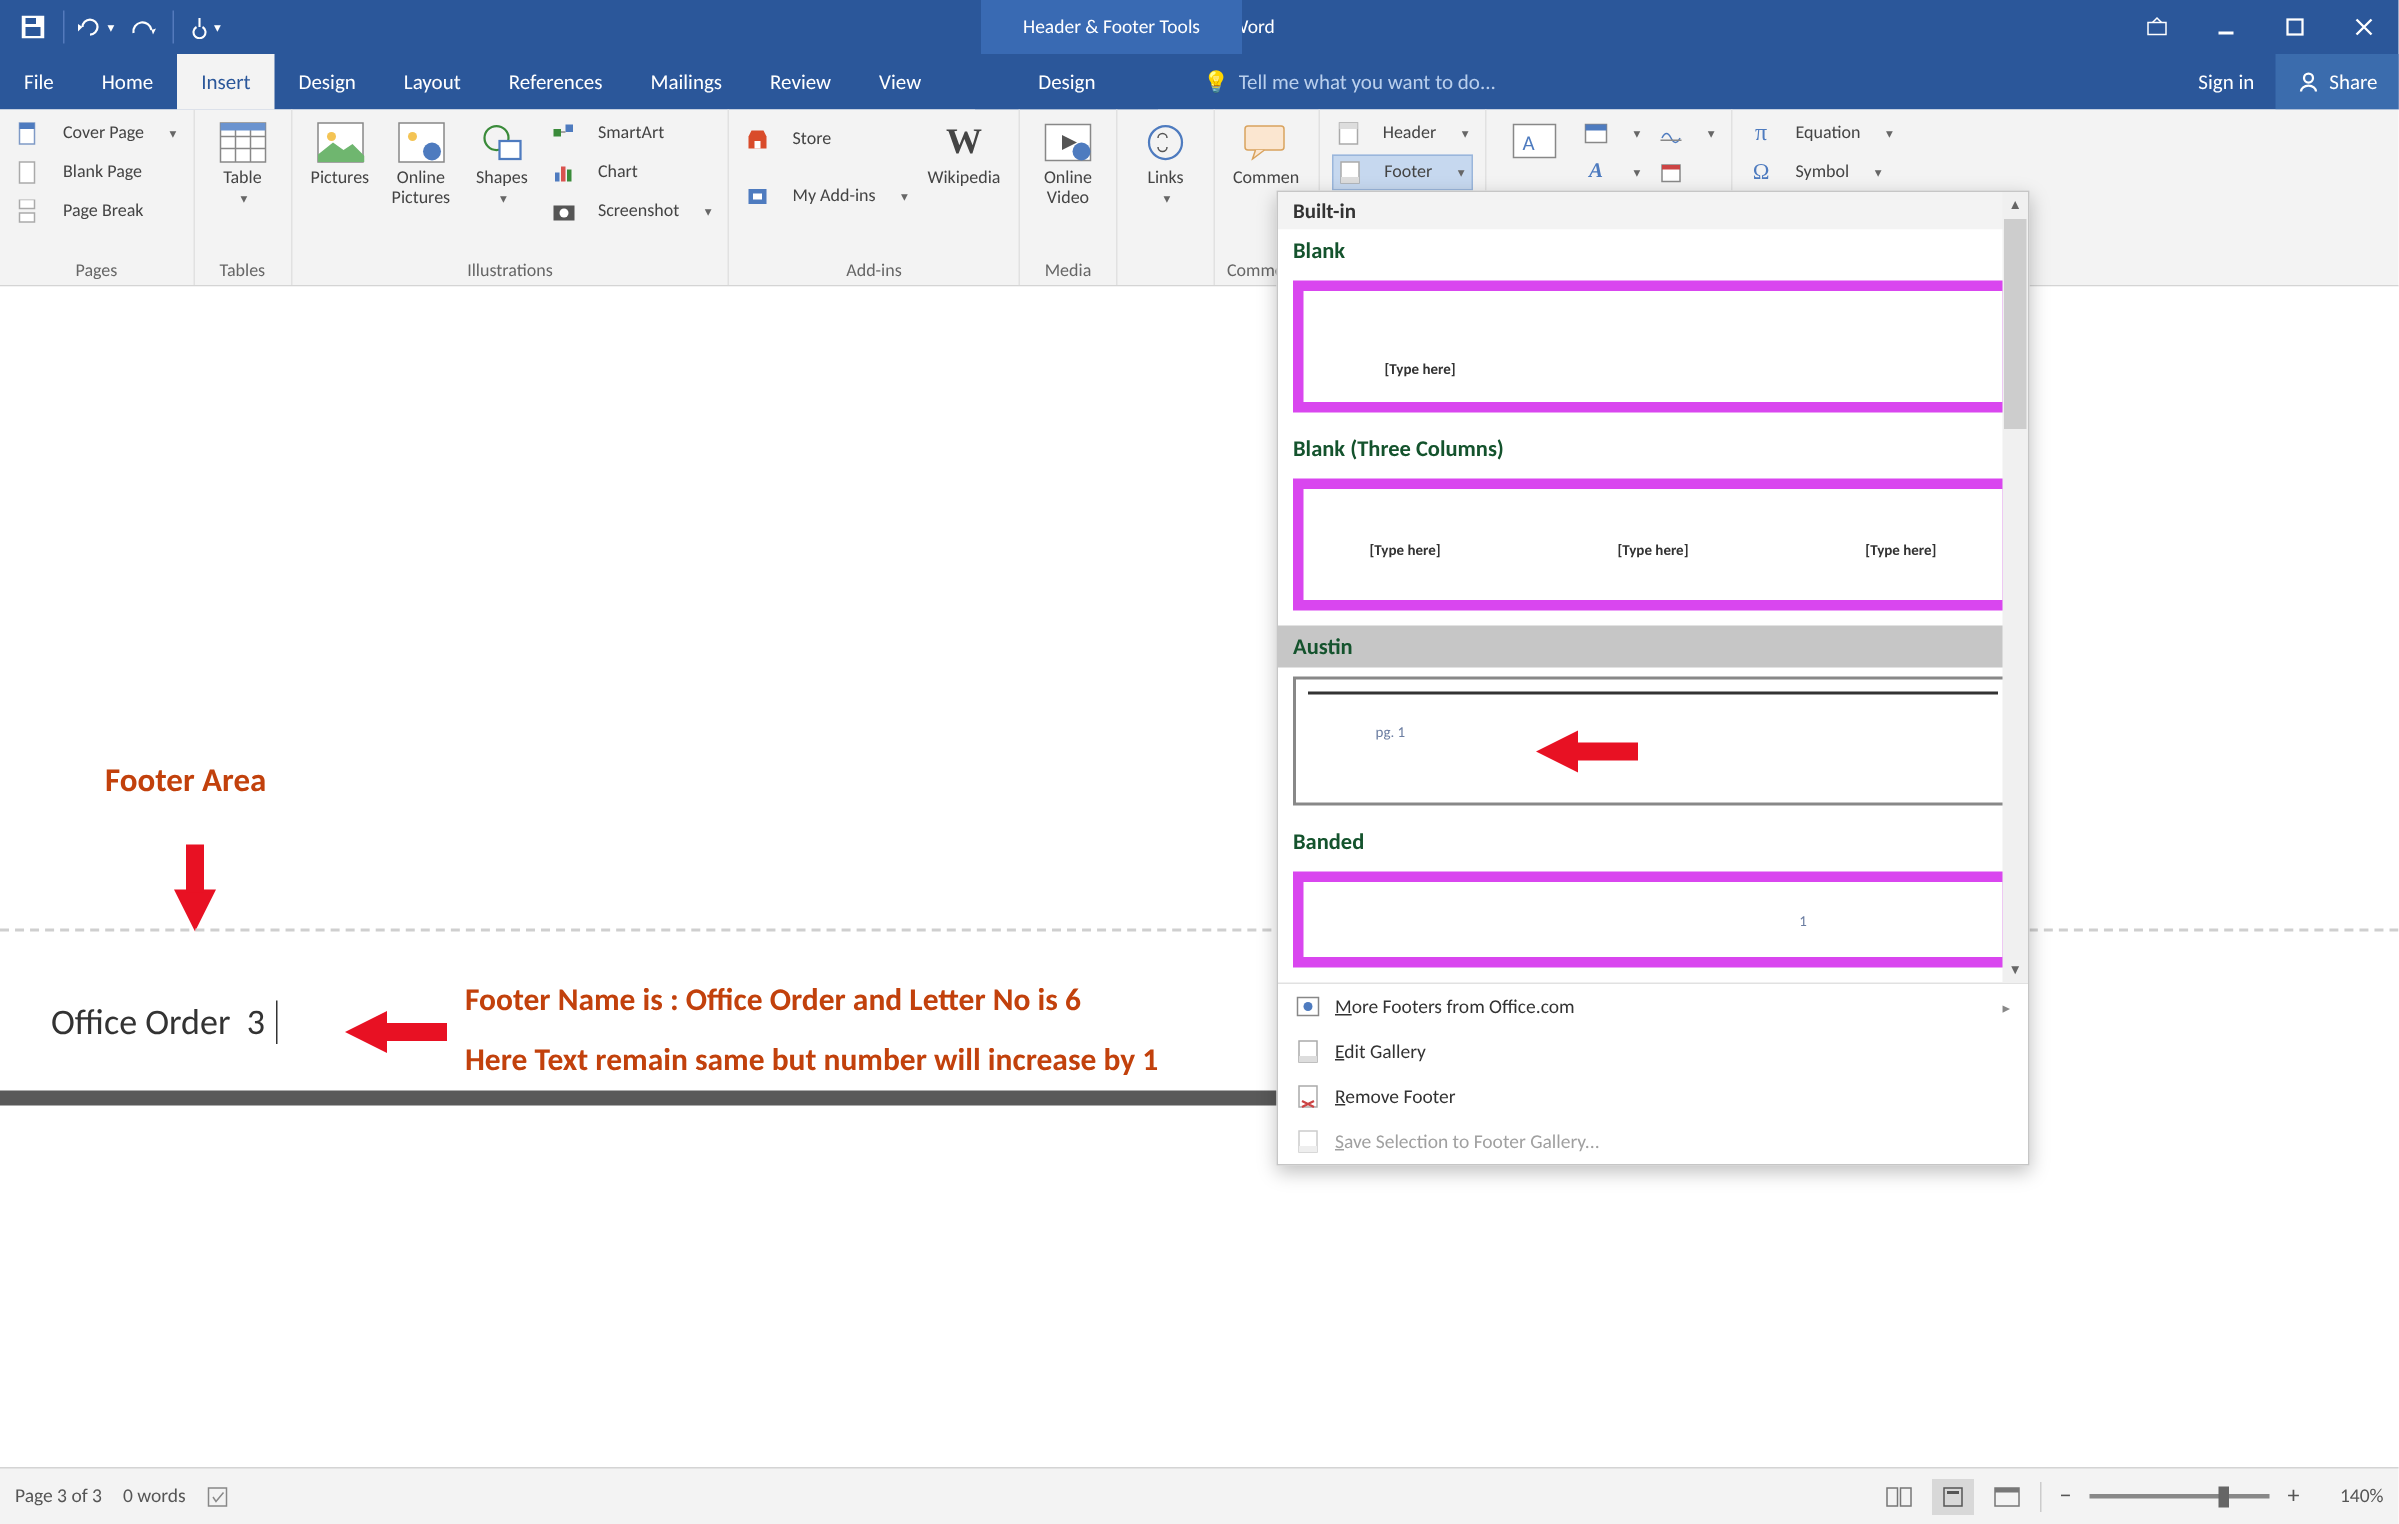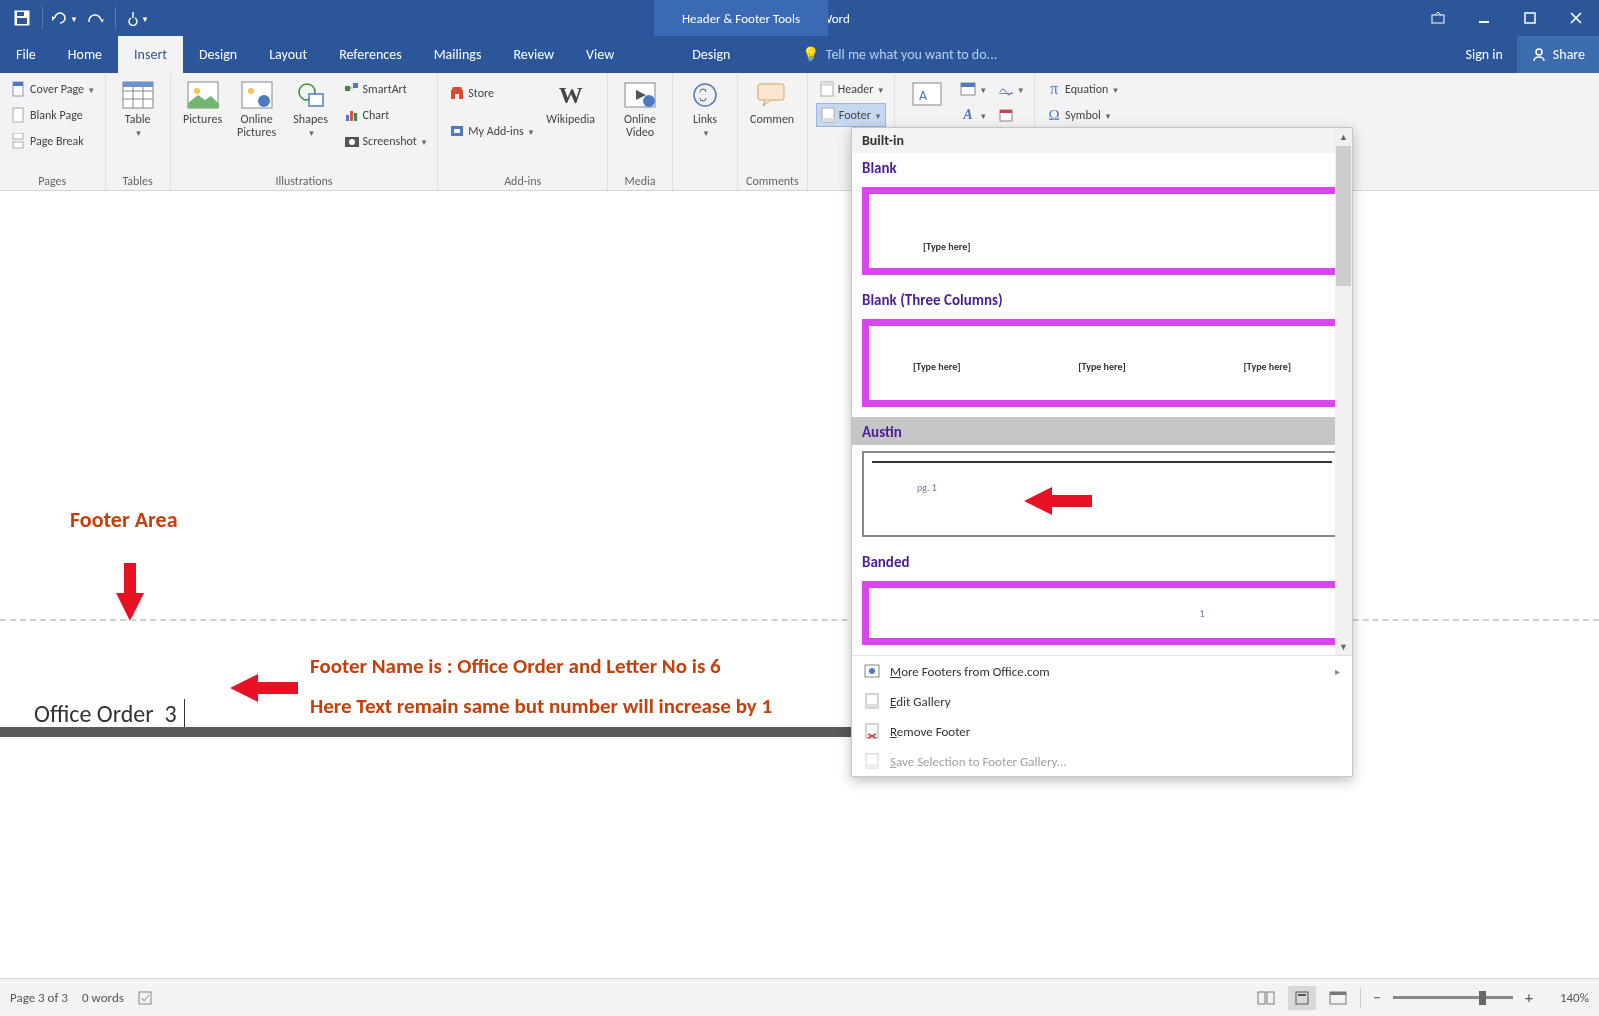--- a/index.html
+++ b/index.html
@@ -24,47 +24,47 @@
 .tellme { margin-left: 30px; display:flex; align-items:center; gap:6px; color:#b9cfed; flex:1; }
 .signin { padding:0 14px; display:flex; align-items:center; cursor:pointer; }
 .share { background:#3b6cad; padding:0 14px; display:flex; align-items:center; gap:6px; cursor:pointer; }
 
 
 .ribbon { height: 118px; background:#f3f3f3; border-bottom:1px solid #d4d4d4; display:flex; font-size:12px; color:#444; position:relative; }
 .group { border-right:1px solid #e1e1e1; padding: 4px 8px 2px 8px; display:flex; flex-direction:column; }
 .group-body { flex:1; display:flex; align-items:flex-start; gap:6px; }
 .group-label { text-align:center; color:#666; font-size:12px; padding-top:2px; }
 .col { display:flex; flex-direction:column; gap:2px; }
-.small-row { display:flex; align-items:center; gap:3px; height:24px; padding:0 3px; white-space:nowrap; cursor:pointer; }
+.small-row { display:flex; align-items:center; gap:15px; height:24px; padding:0 3px; white-space:nowrap; cursor:pointer; }
 .big-btn { display:flex; flex-direction:column; align-items:center; gap:2px; padding:2px 4px; cursor:pointer; min-width:48px; }
 .big-btn .lbl { text-align:center; font-size:12px; line-height:13px; }
 .icon16 { width:16px; height:16px; display:inline-flex; align-items:center; justify-content:center; }
 .icon32 { width:32px; height:32px; display:inline-flex; align-items:center; justify-content:center; }
 .caret { font-size:9px; margin-left:2px; color:#666; }
 .highlight-btn { background:#c6d8ef; border:1px solid #9ab6db; }
 
 
 .canvas { position:absolute; top:191px; left:0; right:0; bottom:38px; background:#fff; overflow:hidden; }
 .page-area { height:100%; position:relative; }
 .dashed { position:absolute; top:428px; left:0; right:0; border-top:2px dashed #cfcfcf; }
-.footer-text { position:absolute; top:508px; left:34px; font-family:Calibri, sans-serif; font-size:24px; color:#333; }
+.footer-text { position:absolute; top:476px; left:34px; font-family:Calibri, sans-serif; font-size:24px; color:#333; }
 .footer-text .cursor { border-right:1px solid #333; margin-left:2px; }
 .thick-line { position:absolute; top:536px; left:0; width:875px; height:10px; background:#595959; }
 
 .ann-red { color:#c2410c; font-weight:700; font-family:"Segoe UI","Calibri",sans-serif; }
 .arrow-down { width:0; height:0; border-left:14px solid transparent; border-right:14px solid transparent; border-top:28px solid #e81123; position:relative; }
 .arrow-down::before { content:""; position:absolute; top:-58px; left:-6px; width:12px; height:32px; background:#e81123; }
 .arrow-left { position:relative; width:0; height:0; border-top:14px solid transparent; border-bottom:14px solid transparent; border-right:28px solid #e81123; }
 .arrow-left::after { content:""; position:absolute; left:28px; top:-6px; width:40px; height:12px; background:#e81123; }
 
 
 .gallery { position:absolute; top:127px; left:851px; width:502px; background:#fff; border:1px solid #c6c6c6; box-shadow:0 4px 12px rgba(0,0,0,0.25); font-size:13px; z-index:100; }
 .gallery-scroll { max-height:548px; overflow:hidden; position:relative; }
 .gal-head { background:#f3f3f3; font-weight:700; color:#333; padding:4px 10px; font-size:14px; }
-.gal-head.sub { font-weight:600; background:#fff; color:#4c1d95; font-size:15px; padding:6px 10px 4px 10px; }
+.gal-head.sub { font-weight:600; background:#fff; color:#14532d; font-size:15px; padding:6px 10px 4px 10px; }
 .gal-head.sub.sel { background:#c6c6c6; }
 .gal-item { border:7px solid #d946ef; margin:6px 10px 10px 10px; padding:8px; position:relative; }
 .gal-item.sel { border:2px solid #888; background:#fff; }
 .gal-item.tall { height:88px; }
 .gal-item .placeholder { font-weight:700; font-size:10px; color:#333; }
 .gal-item .thin-top-line { border-top:2px solid #333; margin-bottom:18px; }
 .gal-item .pg { color:#6b7da1; font-size:10px; padding-left:45px; }
 .gal-cols { display:flex; justify-content:space-between; padding:26px 36px 8px 36px; }
 .gal-cols .placeholder { font-weight:700; font-size:10px; }
 .gal-banded { height:64px; display:flex; align-items:center; justify-content:center; }

